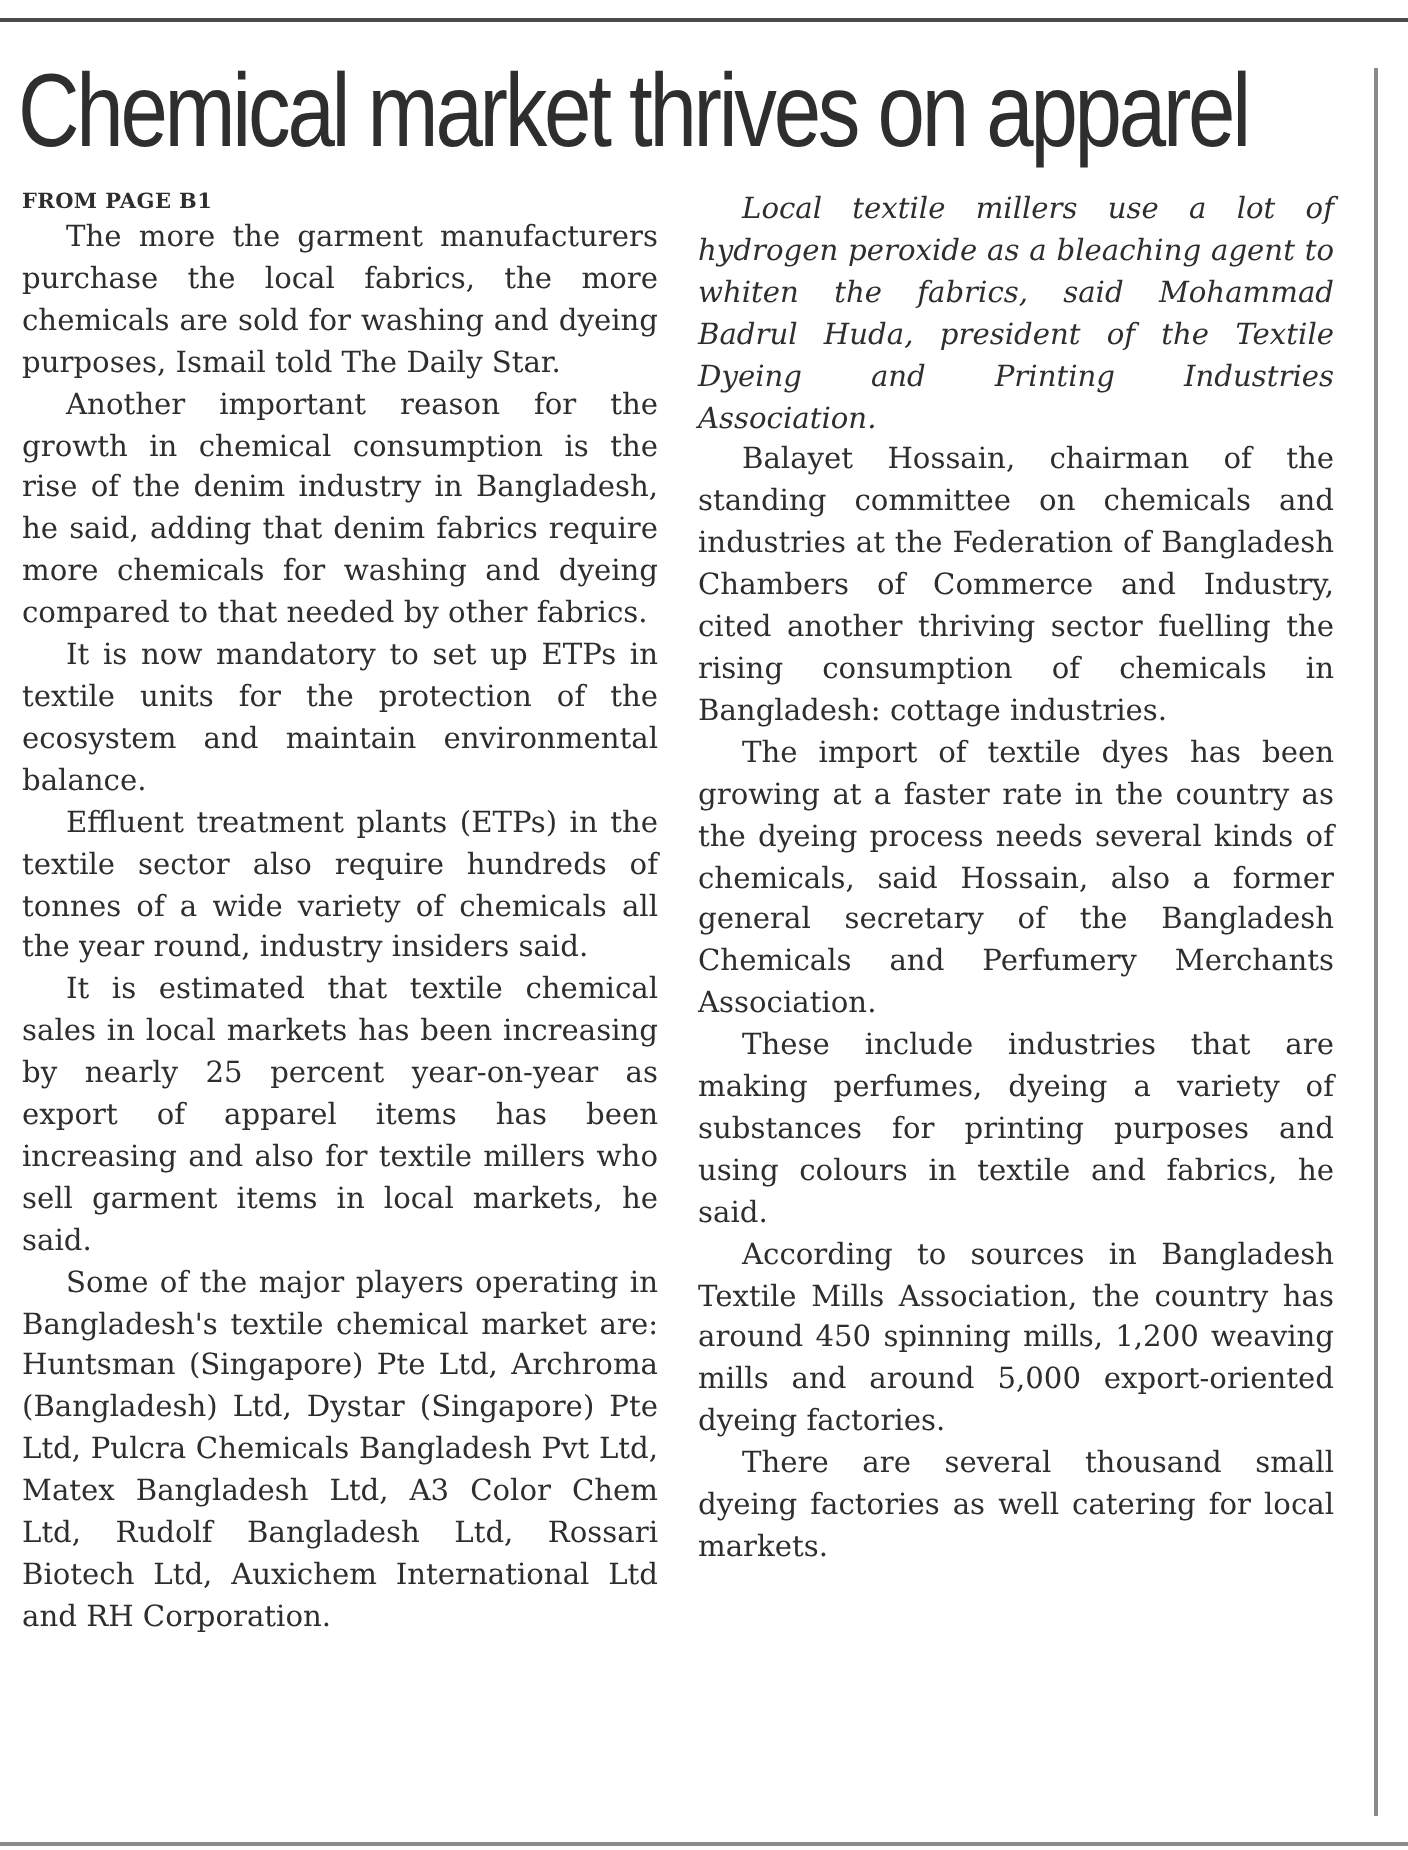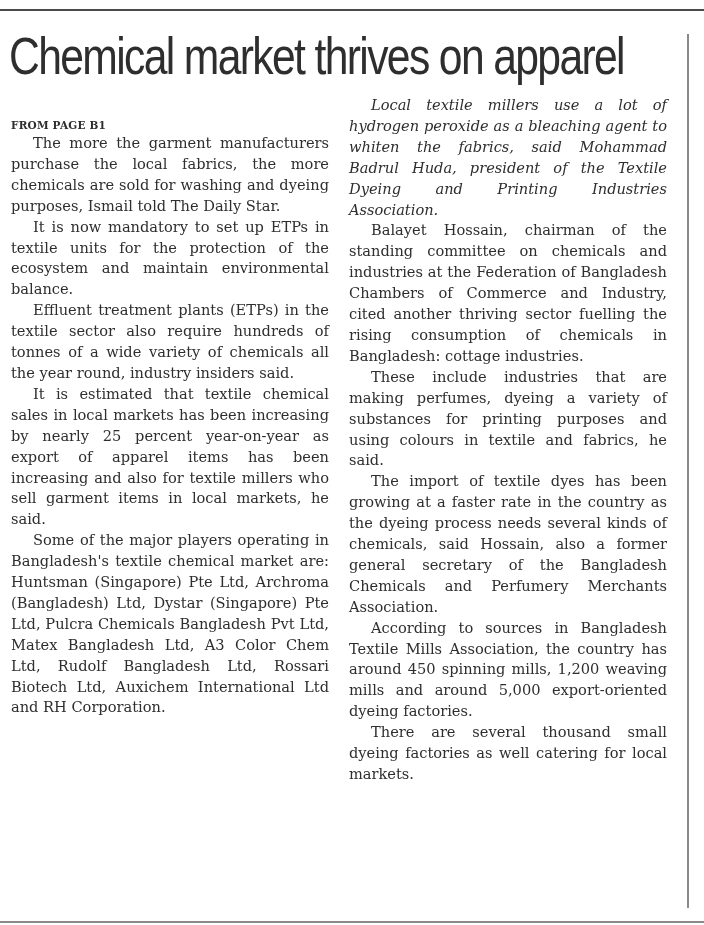--- a/index.html
+++ b/index.html
@@ -16,49 +16,50 @@
       font-weight: normal; font-size: 52px; letter-spacing: -2px;
       transform: scaleX(0.82); transform-origin: left top;
       color: #2e2e2e; white-space: nowrap; line-height: 60px;
     }
     .col {
       position: absolute; top: 95px; width: 318px;
       font-family: "DejaVu Serif", serif;
       font-size: 14.6px; line-height: 20.9px;
       text-align: justify; color: #2e2e2e;
     }
-    .col-left { left: 11px; margin-top: 24px; }
+    .col-left { left: 11px; }
     .col-right { left: 349px; top: 95px; }
     .kicker {
       font-family: "DejaVu Serif", serif; font-weight: bold;
       font-size: 10.5px; line-height: 13px; letter-spacing: 0.2px; margin: 0 0 1px 0;
     }
     .col p { margin: 0; text-indent: 0; }
     .col p.indent { text-indent: 22px; }
     .col-right p.first { text-indent: 22px; font-style: italic; }
   </style>
 </head>
 <body>
 
 <div class="rule-top"></div>
 <div class="rule-right"></div>
 
 <h1 class="headline">Chemical market thrives on apparel</h1>
 
 <div class="col col-left">
   <div class="kicker">FROM PAGE B1</div>
   <p class="indent">The more the garment manufacturers purchase the local fabrics, the more chemicals are sold for washing and dyeing purposes, Ismail told The Daily Star.</p>
+  <p class="indent">Another important reason for the growth in chemical consumption is the rise of the denim industry in Bangladesh, he said, adding that denim fabrics require more chemicals for washing and dyeing compared to that needed by other fabrics.</p>
   <p class="indent">It is now mandatory to set up ETPs in textile units for the protection of the ecosystem and maintain environmental balance.</p>
   <p class="indent">Effluent treatment plants (ETPs) in the textile sector also require hundreds of tonnes of a wide variety of chemicals all the year round, industry insiders said.</p>
   <p class="indent">It is estimated that textile chemical sales in local markets has been increasing by nearly 25 percent year-on-year as export of apparel items has been increasing and also for textile millers who sell garment items in local markets, he said.</p>
   <p class="indent">Some of the major players operating in Bangladesh's textile chemical market are: Huntsman (Singapore) Pte Ltd, Archroma (Bangladesh) Ltd, Dystar (Singapore) Pte Ltd, Pulcra Chemicals Bangladesh Pvt Ltd, Matex Bangladesh Ltd, A3 Color Chem Ltd, Rudolf Bangladesh Ltd, Rossari Biotech Ltd, Auxichem International Ltd and RH Corporation.</p>
 </div>
 
 <div class="col col-right">
   <p class="first">Local textile millers use a lot of hydrogen peroxide as a bleaching agent to whiten the fabrics, said Mohammad Badrul Huda, president of the Textile Dyeing and Printing Industries Association.</p>
   <p class="indent">Balayet Hossain, chairman of the standing committee on chemicals and industries at the Federation of Bangladesh Chambers of Commerce and Industry, cited another thriving sector fuelling the rising consumption of chemicals in Bangladesh: cottage industries.</p>
+  <p class="indent">The import of textile dyes has been growing at a faster rate in the country as the dyeing process needs several kinds of chemicals, said Hossain, also a former general secretary of the Bangladesh Chemicals and Perfumery Merchants Association.</p>
   <p class="indent">These include industries that are making perfumes, dyeing a variety of substances for printing purposes and using colours in textile and fabrics, he said.</p>
-  <p class="indent">The import of textile dyes has been growing at a faster rate in the country as the dyeing process needs several kinds of chemicals, said Hossain, also a former general secretary of the Bangladesh Chemicals and Perfumery Merchants Association.</p>
   <p class="indent">According to sources in Bangladesh Textile Mills Association, the country has around 450 spinning mills, 1,200 weaving mills and around 5,000 export-oriented dyeing factories.</p>
   <p class="indent">There are several thousand small dyeing factories as well catering for local markets.</p>
 </div>
 
 <div class="rule-bottom"></div>
 
 </body></html>

